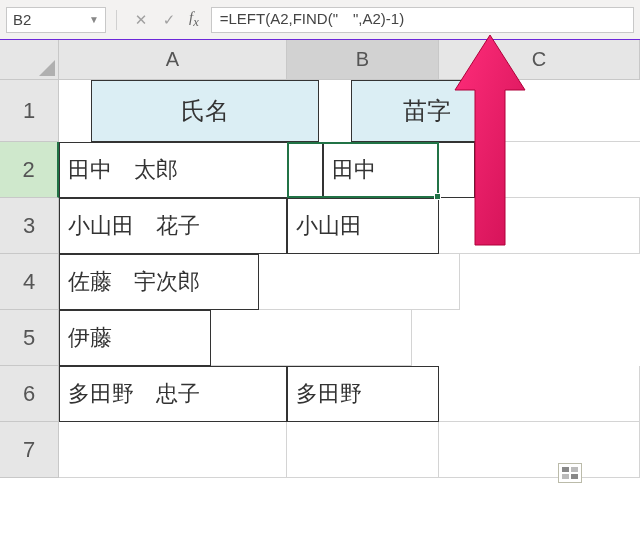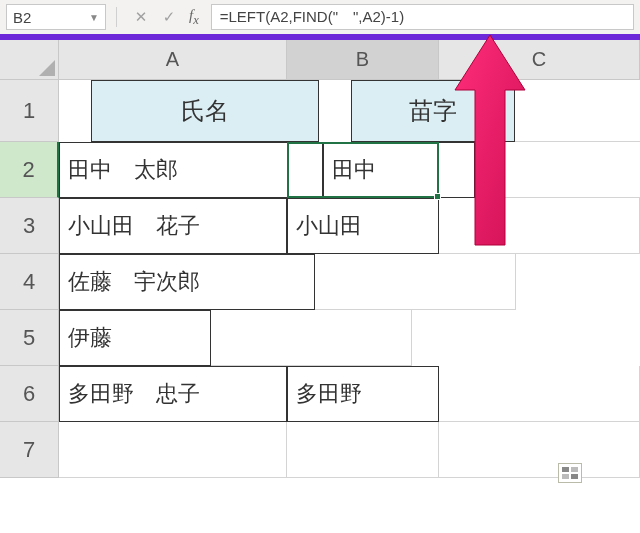--- a/index.html
+++ b/index.html
@@ -14,21 +14,21 @@
       width: 640px;
       height: 533px;
       position: relative;
       overflow: hidden;
     }
     .formula-bar {
       display: flex;
       align-items: center;
       height: 40px;
       background: #f3f2f1;
-      border-bottom: 6px solid #6d28d9;
+      border-bottom: 1px solid #6d28d9;
       padding: 0 6px;
     }
     .name-box {
       width: 100px;
       height: 26px;
       background: #fff;
       border: 1px solid #c8c8c8;
       padding: 2px 6px;
       font-size: 15px;
       color: #444;
@@ -253,21 +253,21 @@
       <span>7</span>
     </div>
 </div>
 
 <div class="cells">
 
   <div class="cell-row">
     <div class="cell header-cell" style="width:228px;height:62px">
         <span>氏名</span>
       </div>
-    <div class="cell header-cell" style="width:164px;height:62px">
+    <div class="cell header-cell" style="width:152px;height:62px">
         <span>苗字</span>
       </div>
     <div class="cell" style="width:201px;height:62px"></div>
   </div>
 
   <div class="cell-row">
     <div class="cell bordered" style="width:264px;height:56px">
         <span>田中　太郎</span>
       </div>
     <div class="cell bordered" style="width:152px;height:56px">
@@ -280,21 +280,21 @@
     <div class="cell bordered" style="width:228px;height:56px">
         <span>小山田　花子</span>
       </div>
     <div class="cell bordered" style="width:152px;height:56px">
         <span>小山田</span>
       </div>
     <div class="cell" style="width:201px;height:56px"></div>
   </div>
 
   <div class="cell-row">
-    <div class="cell bordered" style="width:256px;height:56px">
+    <div class="cell bordered" style="width:200px;height:56px">
         <span>佐藤　宇次郎</span>
       </div>
     <div class="cell" style="width:201px;height:56px"></div>
   </div>
 
   <div class="cell-row">
     <div class="cell bordered" style="width:152px;height:56px">
         <span>伊藤</span>
       </div>
     <div class="cell" style="width:201px;height:56px"></div>

